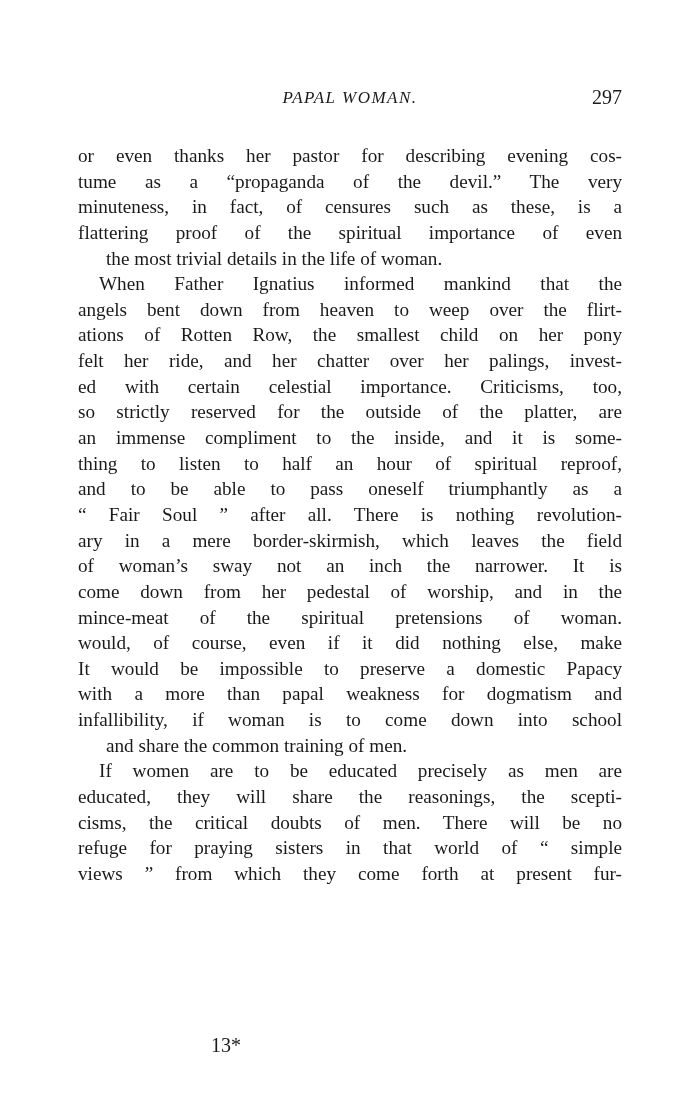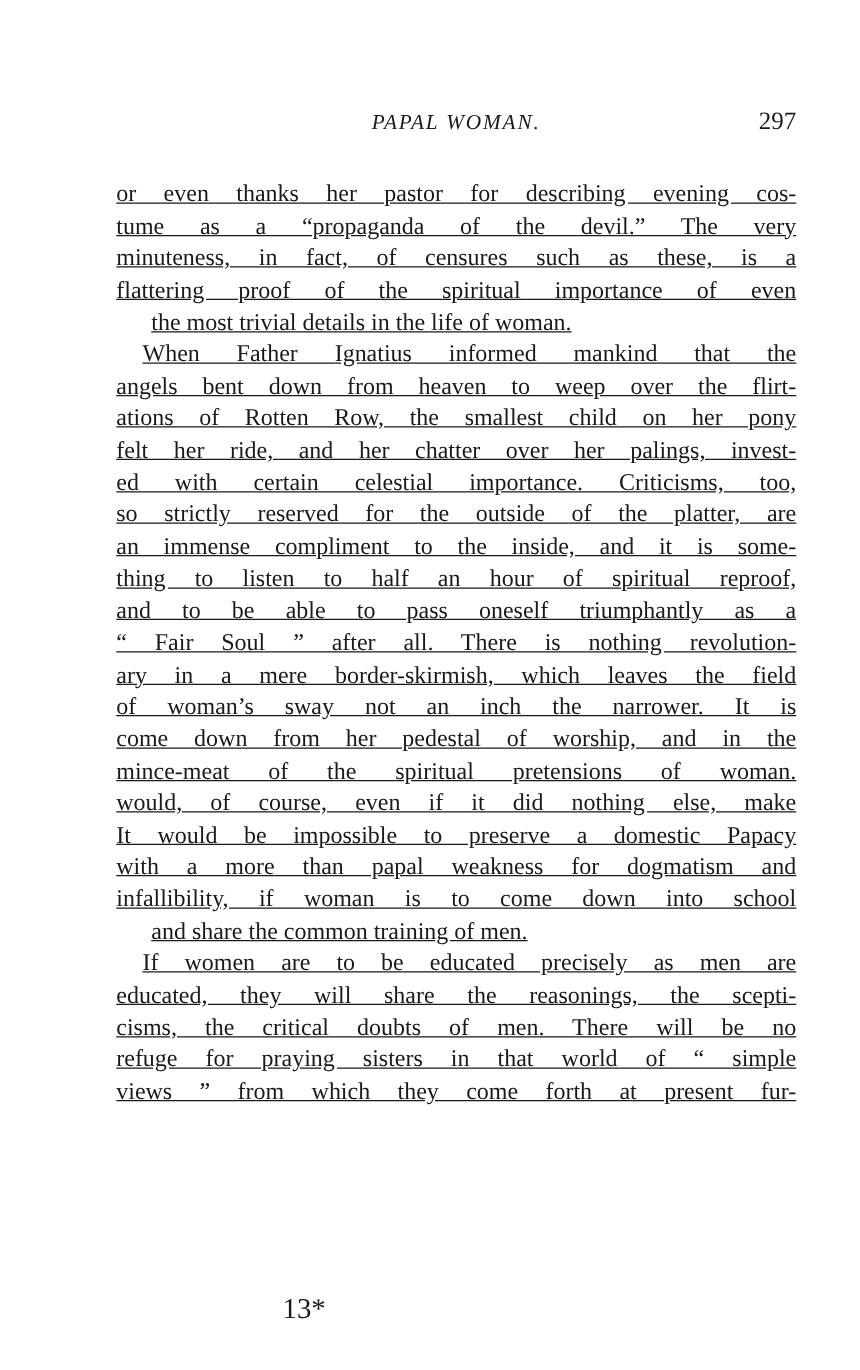--- a/index.html
+++ b/index.html
@@ -1,28 +1,28 @@
 <!DOCTYPE html>
 <html><head>
 <meta charset="utf-8">
 <style>
   html, body { margin:0; padding:0; background:#ffffff; }
   body { width:688px; height:1096px; position:relative; overflow:hidden;
          font-family:"Liberation Serif","DejaVu Serif",serif; color:#1a1a1a; }
-  .page { position:absolute; left:15px; top:0; width:608px; height:1096px; }
+  .page { position:absolute; left:0; top:0; width:608px; height:1096px; }
   .running-head { position:absolute; top:86px; left:78px; width:544px; height:26px; }
   .running-title { position:absolute; left:0; right:0; text-align:center;
                    font-style:italic; font-size:17px; letter-spacing:1.5px; top:2px; }
   .page-number { position:absolute; right:0; top:0; font-size:20px; }
-  .body-text { position:absolute; left:78px; top:143px; width:544px;text-decoration:underline; }
+  .body-text { position:absolute; left:78px; top:143px; width:544px; }
   .line { display:block; height:25.65px; line-height:25.65px; font-size:19.2px;
           text-align:justify; text-align-last:justify; white-space:nowrap; }
   .line.last { text-align-last:left;margin-left:28px; }
   .line.indent { padding-left:21px; }
-  .signature { position:absolute; left:211px; top:1034px; font-size:23px; }
+  .signature { position:absolute; left:211px; top:1034px; font-size:20px; }
 </style>
 </head>
 <body>
 
 <div class="page">
   <div class="running-head">
     <div class="running-title">PAPAL WOMAN.</div>
     <div class="page-number">297</div>
   </div>
 

